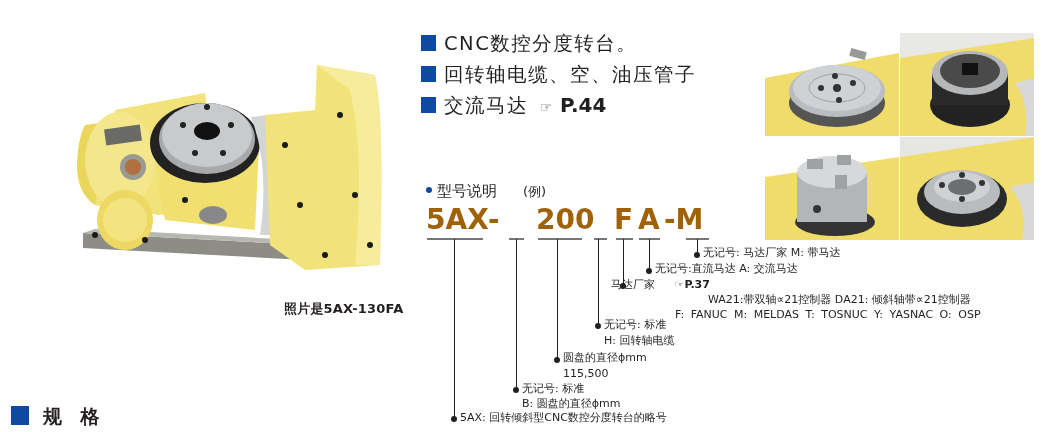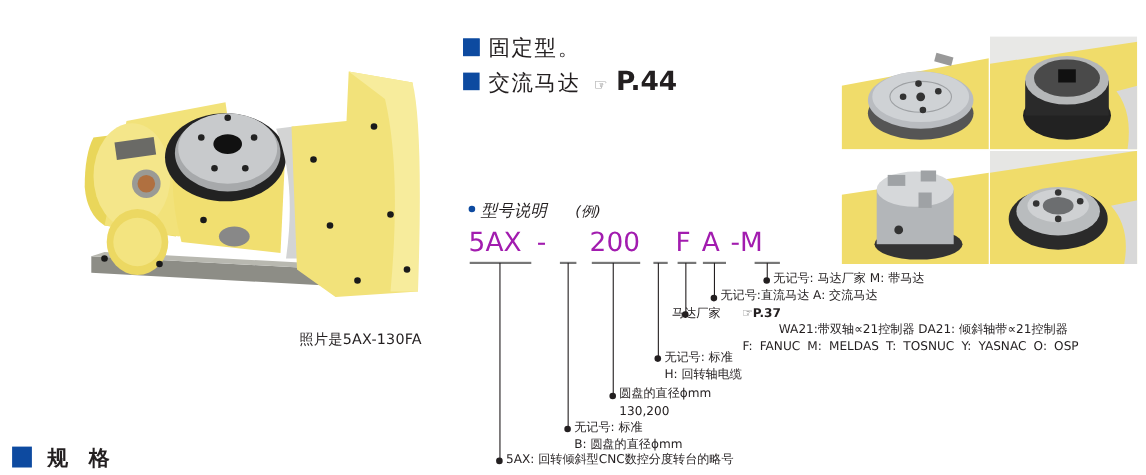--- a/index.html
+++ b/index.html
@@ -4,35 +4,35 @@
 <style>
   html, body { margin:0; padding:0; background:#ffffff; }
   body { width:1042px; height:432px; position:relative; overflow:hidden;
          font-family:"DejaVu Sans","Liberation Sans",sans-serif; color:#231f20; }
   .abs { position:absolute; }
 
   
   .photo-main { left:55px; top:55px; width:330px; height:230px; }
   .photo-main svg { width:100%; height:100%; display:block; }
 
-  .caption { left:272px; top:300px; font-size:13px; font-weight:normal; white-space:nowrap; letter-spacing:0.2px;text-align:center; }
+  .caption { left:284px; top:300px; font-size:13px; font-weight:bold; white-space:nowrap; letter-spacing:0.2px;text-align:center; }
 
   
   .features { left:420px; top:28px; }
   .feat { position:relative; font-size:19.5px; line-height:31px; padding-left:24px; white-space:nowrap; letter-spacing:1.5px; }
   .feat .sq { position:absolute; left:1px; top:7px; width:15px; height:16px; background:#0d4aa0; }
   .feat .ref-icon { font-size:14px; color:#555; margin-left:4px; letter-spacing:0; }
-  .feat .ref { font-weight:bold; letter-spacing:0; font-size:24px; }
-
-  
-  .model-head { left:426px; top:182px; font-size:15px; white-space:nowrap;font-style:italic; }
+  .feat .ref { font-weight:bold; letter-spacing:0; font-size:20px; }
+
+  
+  .model-head { left:426px; top:182px; font-size:15px; white-space:nowrap; }
   .model-head .dot { display:inline-block; width:6px; height:6px; border-radius:50%; background:#0d4aa0; margin-right:5px; vertical-align:middle; position:relative; top:-2px; }
   .model-head .ex { font-size:13px; margin-left:26px; }
 
-  .code { top:204px; font-size:24px; font-weight:normal; line-height:32px; white-space:nowrap; color:#a21caf; }
+  .code { top:204px; font-size:28px; font-weight:bold; line-height:32px; white-space:nowrap; color:#a16207; }
   .uline { top:238px; height:1.5px; background:#777; }
   .vline { width:1.3px; background:#231f20; }
   .bul { width:6px; height:6px; border-radius:50%; background:#231f20; }
   .note { font-size:11px; line-height:15px; white-space:nowrap; color:#231f20; }
   .note b { font-weight:bold; }
 
   
   .opt { width:134px; height:103px; overflow:hidden; }
   .opt svg { width:100%; height:100%; display:block; }
 
@@ -89,24 +89,25 @@
     </g>
 
     <ellipse cx="158" cy="160" rx="14" ry="9" fill="#888"></ellipse>
   </svg>
 </div>
 <div class="abs caption">照片是5AX-130FA</div>
 
 <div class="abs features">
   <div class="feat">
     <span class="sq"></span>
+    <div>CNC数控分度转台。</div>
   </div>
   <div class="feat">
     <span class="sq"></span>
-    <div>固定型。</div>
+    <div>回转轴电缆、空、油压管子</div>
   </div>
   <div class="feat">
     <span class="sq"></span>
     <span>交流马达</span>
     <span class="ref-icon">☞</span>
     <span class="ref">P.44</span>
   </div>
 </div>
 
 <div class="abs model-head">
@@ -149,21 +150,21 @@
 </div>
 <div class="abs note" style="left:708px;top:292px">WA21:带双轴∝21控制器  DA21: 倾斜轴带∝21控制器</div>
 <div class="abs note" style="left:675px;top:307px;word-spacing:3px">F: FANUC     M: MELDAS     T: TOSNUC     Y: YASNAC     O: OSP</div>
 
 <div class="abs bul" style="left:595px;top:323px"></div>
 <div class="abs note" style="left:604px;top:317px">无记号: 标准</div>
 <div class="abs note" style="left:604px;top:333px">H: 回转轴电缆</div>
 
 <div class="abs bul" style="left:554px;top:357px"></div>
 <div class="abs note" style="left:563px;top:350px">圆盘的直径ϕmm</div>
-<div class="abs note" style="left:563px;top:366px">130,200</div>
+<div class="abs note" style="left:563px;top:366px">115,500</div>
 
 <div class="abs bul" style="left:513px;top:387px"></div>
 <div class="abs note" style="left:522px;top:381px">无记号: 标准</div>
 <div class="abs note" style="left:522px;top:396px">B: 圆盘的直径ϕmm</div>
 
 <div class="abs bul" style="left:451px;top:416px"></div>
 <div class="abs note" style="left:460px;top:410px">5AX: 回转倾斜型CNC数控分度转台的略号</div>
 
 <div class="abs opt" style="left:765px;top:33px">
   <svg viewBox="0 0 134 103">

